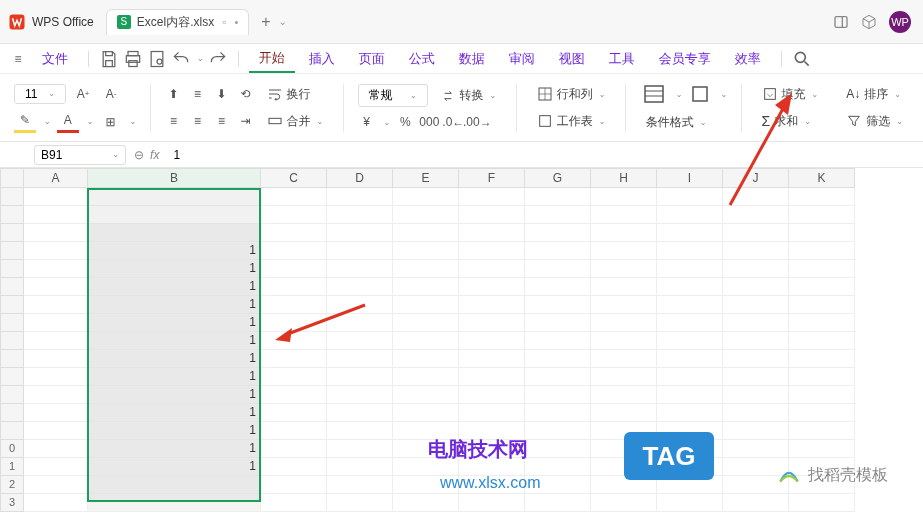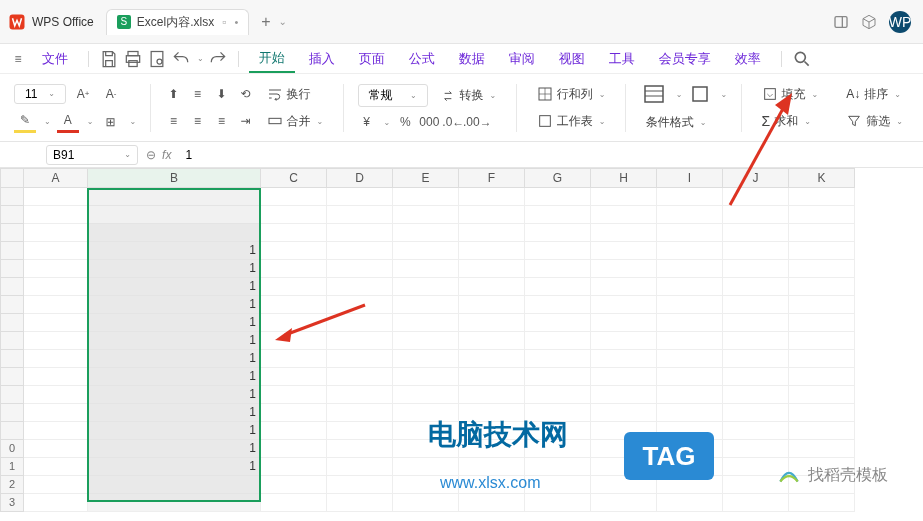--- a/index.html
+++ b/index.html
@@ -9,45 +9,45 @@
 .titlebar { height: 44px; display: flex; align-items: center; background: #f7f7f7; border-bottom: 1px solid #e5e5e5; }
 .app-logo { width: 18px; height: 18px; margin: 0 6px 0 8px; }
 .app-name { font-size: 12px; color: #333; margin-right: 12px; }
 .tab { display: flex; align-items: center; height: 26px; padding: 0 10px; border-radius: 6px 6px 0 0; margin-right: 4px; font-size: 12px; color: #444; }
 .tab.active { background: #fff; border: 1px solid #ddd; border-bottom: none; }
 .tab-icon { width: 14px; height: 14px; margin-right: 6px; border-radius: 2px; }
 .tab-close { margin-left: 8px; color: #999; font-size: 11px; }
 .newtab { margin-left: 8px; color: #777; font-size: 16px; }
 .titlebar-right { margin-left: auto; display: flex; align-items: center; gap: 12px; padding-right: 12px; }
 .tb-icon { width: 16px; height: 16px; color: #777; }
-.avatar { width: 22px; height: 22px; border-radius: 50%; background: #0c4a6e; color: #fff; font-size: 14px; display: flex; align-items: center; justify-content: center; }
+.avatar { width: 22px; height: 22px; border-radius: 50%; background: #701a75; color: #fff; font-size: 11px; display: flex; align-items: center; justify-content: center; }
 
 
 .menubar { height: 30px; display: flex; align-items: center; padding: 0 8px; background: #fff; border-bottom: 1px solid #eee; gap: 4px; }
 .mb-icon { width: 20px; height: 20px; display: flex; align-items: center; justify-content: center; color: #666; }
 .mb-sep { width: 1px; height: 16px; background: #ddd; margin: 0 6px; }
 .mb-tab { padding: 4px 10px; font-size: 13px; color: #6d28d9; cursor: pointer; }
-.mb-tab.active { color: #0f766e; border-bottom: 2px solid #1a9e5c; }
+.mb-tab.active { color: #7f1d1d; border-bottom: 2px solid #1a9e5c; }
 
 
 .ribbon { height: 68px; display: flex; align-items: center; background: #fff; border-bottom: 1px solid #e5e5e5; padding: 0 8px; gap: 4px; }
 .rgroup { display: flex; flex-direction: column; gap: 6px; padding: 4px 6px; }
 .rrow { display: flex; align-items: center; gap: 6px; }
 .ricon { width: 22px; height: 22px; display: flex; align-items: center; justify-content: center; color: #555; position: relative; }
 .ricon.sm { width: 18px; height: 18px; }
 .dd { font-size: 8px; color: #888; margin-left: 2px; }
 .rsep { width: 1px; height: 48px; background: #e8e8e8; margin: 0 4px; }
 .combo { display: flex; align-items: center; border: 1px solid #ddd; border-radius: 3px; padding: 2px 10px; font-size: 12px; min-width: 52px; background: #fff; }
 .combo .dd { margin-left: auto; }
 .rbtn { display: flex; align-items: center; padding: 2px 6px; font-size: 12px; color: #444; gap: 4px; white-space: nowrap; }
 .rbtn-icon { width: 16px; height: 16px; }
 
 
 .fbar { height: 26px; display: flex; align-items: center; border-bottom: 1px solid #e5e5e5; padding: 0 8px; gap: 8px; }
-.namebox { width: 92px; border: 1px solid #ddd; border-radius: 3px; padding: 2px 6px; font-size: 12px; display: flex; align-items: center; margin-left: 38px; }
+.namebox { width: 92px; border: 1px solid #ddd; border-radius: 3px; padding: 2px 6px; font-size: 12px; display: flex; align-items: center; margin-left: 26px; }
 .namebox .dd { margin-left: auto; }
 .fb-icons { display: flex; gap: 6px; color: #888; }
 .fb-input { flex: 1; padding: 2px 6px; font-size: 12px; }
 
 
 .grid { position: relative; }
 .colhdr { display: flex; height: 20px; }
 .colhdr .corner { width: 24px; border: 1px solid #ddd; background: #f5f5f5; }
 .colhdr .ch { border: 1px solid #ddd; border-left: none; background: #f5f5f5; text-align: center; font-size: 12px; color: #555; line-height: 18px; }
 .ch.A { width: 64px; }
@@ -61,21 +61,21 @@
 .cell.B { width: 173px; }
 .cell.other { width: 66px; }
 
 
 .selection { position: absolute; border: 2px solid #1a9e5c; background: rgba(200,200,200,0.25); pointer-events: none; }
 
 
 .arrow { position: absolute; pointer-events: none; }
 
 
-.wm1 { position: absolute; left: 428px; top: 416px; font-size: 28px; font-weight: bold; color: #0369a1; }
+.wm1 { position: absolute; left: 428px; top: 436px; font-size: 20px; font-weight: bold; color: #6d28d9; }
 .wm1-sub { position: absolute; left: 440px; top: 474px; font-size: 16px; color: #2a8ad4; }
 .wm2 { position: absolute; left: 624px; top: 432px; width: 90px; height: 48px; background: #2a8ad4; border-radius: 6px; color: #fff; font-size: 26px; font-weight: bold; display: flex; align-items: center; justify-content: center; }
 .wm3 { position: absolute; left: 776px; top: 462px; display: flex; align-items: center; gap: 6px; font-size: 16px; color: #888; }
 .wm3-logo { width: 26px; height: 26px; }
 </style>
 </head>
 <body>
 
 <div class="titlebar">
   <svg class="app-logo" viewBox="0 0 24 24">

